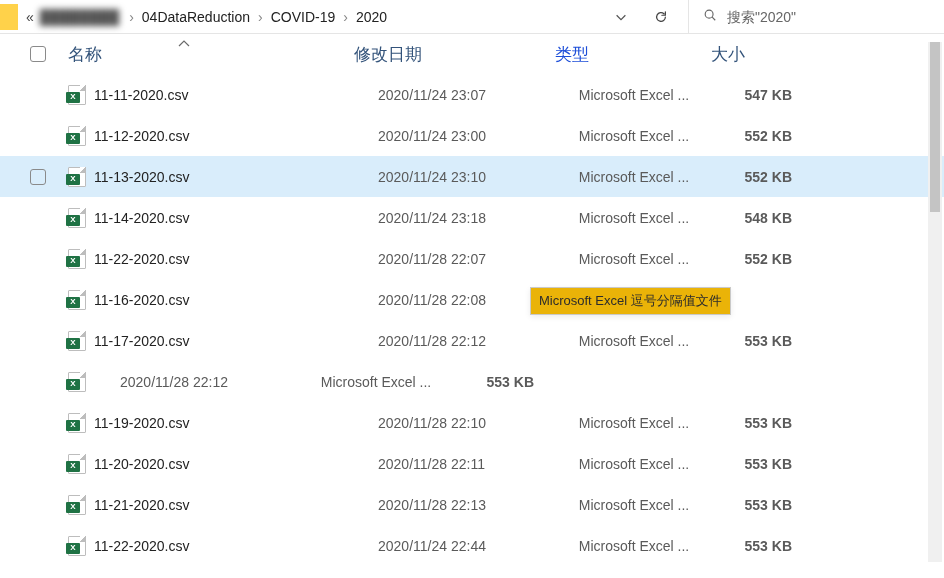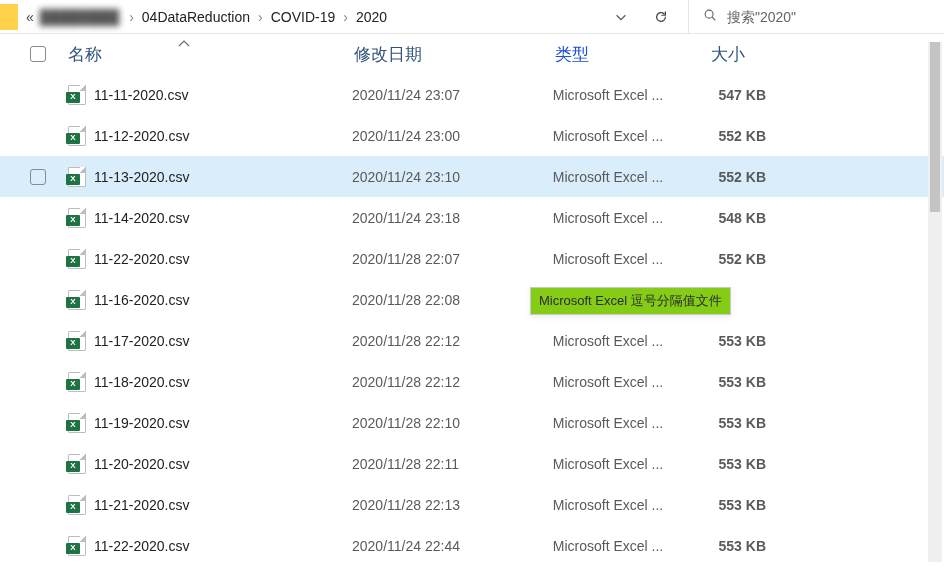--- a/index.html
+++ b/index.html
@@ -31,32 +31,32 @@
   .sort-ind svg { width:12px; height:8px; }
 
   
   .filelist { position: relative; }
   .row { display:flex; align-items:center; height: 41px; padding-left: 30px; font-size: 14px; color: #2c2c2c; }
   .row.selected { background: #d9edfb; }
   .row-check { width: 16px; height: 16px; border: 1px solid #8a8a8a; border-radius: 3px; margin-right: 22px; visibility: hidden; cursor:pointer; }
   .row.selected .row-check, .row.hovered .row-check { visibility: visible; }
   .file-ico { width: 18px; height: 20px; margin-right: 8px; position: relative; }
   .cell-name { width: 258px; color:#222; }
-  .cell-date { width: 178px; color:#5a5a5a; }
+  .cell-date { width: 178px; color:#5a5a5a;margin-left:26px; }
   .cell-type { width: 156px; color:#5a5a5a;text-align:center; }
   .cell-size { width: 100px; color:#5a5a5a; text-align: right; padding-right: 20px; font-weight: bold; }
 
   
   .xl-page { position:absolute; inset:0; background:#fff; border:1px solid #bdbdbd; border-radius:1px; }
   .xl-fold { position:absolute; top:0; right:0; width:6px; height:6px; background:linear-gradient(135deg,#fff 48%,#bdbdbd 50%); }
   .xl-badge { position:absolute; left:-2px; top:7px; width:14px; height:11px; background:#1f7244; border-radius:1px; display:flex; align-items:center; justify-content:center; }
   .xl-badge span { color:#fff; font-size:8px; font-weight:700; line-height:8px; font-family:Arial,sans-serif; }
 
   
-  .tooltip { position:absolute; background:#84cc16; border:1px solid #c9c9c9; padding:4px 8px; font-size:13px; color:#2c2c2c; white-space:nowrap; box-shadow:0 2px 6px rgba(0,0,0,.08); pointer-events:none; }
+  .tooltip { position:absolute; background:#eab308; border:1px solid #c9c9c9; padding:4px 8px; font-size:13px; color:#2c2c2c; white-space:nowrap; box-shadow:0 2px 6px rgba(0,0,0,.08); pointer-events:none; }
 
   
   .scrollbar { position:absolute; top:42px; right:2px; width:14px; height:520px; background:#f0f0f0; }
   .scrollthumb { position:absolute; top:0; left:2px; width:10px; height:170px; background:#c4c4c4; border-radius:0; cursor:pointer; }
 </style>
 </head>
 <body>
 
 <div class="topbar">
   <div class="color-chip"></div>
@@ -209,21 +209,20 @@
     </div>
     <div class="row">
       <div class="row-check"></div>
       <div class="file-ico">
         <div class="xl-page"></div>
         <div class="xl-fold"></div>
         <div class="xl-badge">
           <span>X</span>
         </div>
       </div>
-      <div class="cell-name">11-18-2020.csv</div>
       <div class="cell-date">2020/11/28 22:12</div>
       <div class="cell-type">Microsoft Excel ...</div>
       <div class="cell-size">553 KB</div>
     </div>
     <div class="row">
       <div class="row-check"></div>
       <div class="file-ico">
         <div class="xl-page"></div>
         <div class="xl-fold"></div>
         <div class="xl-badge">

